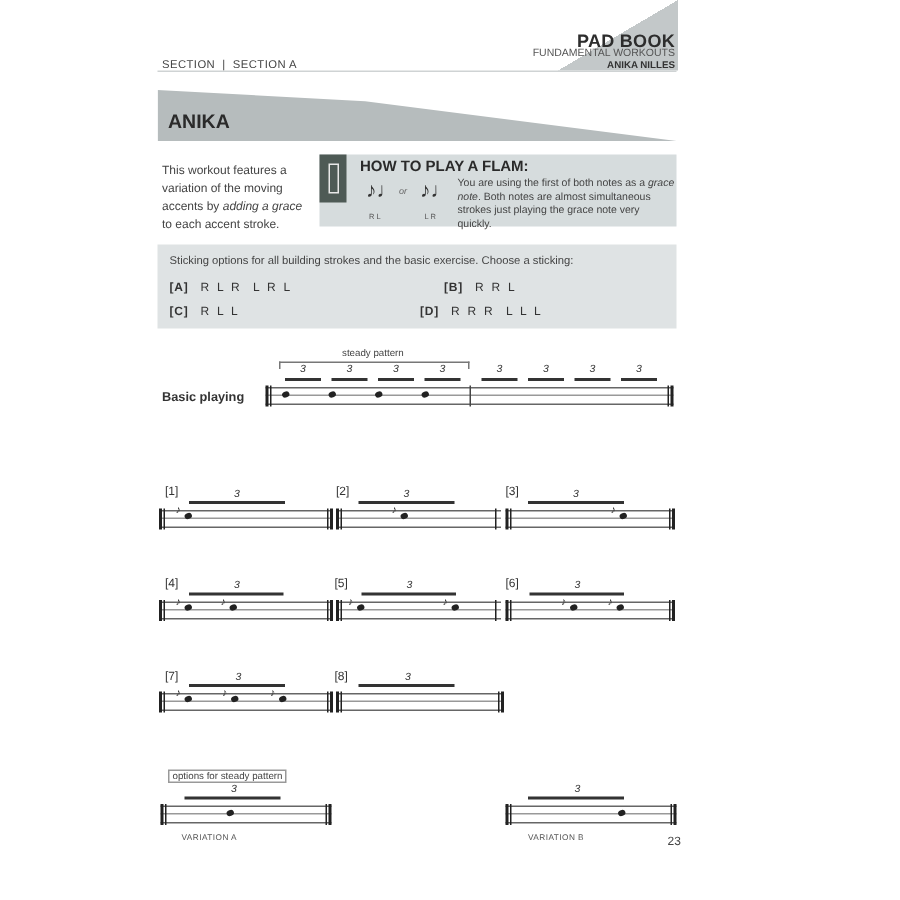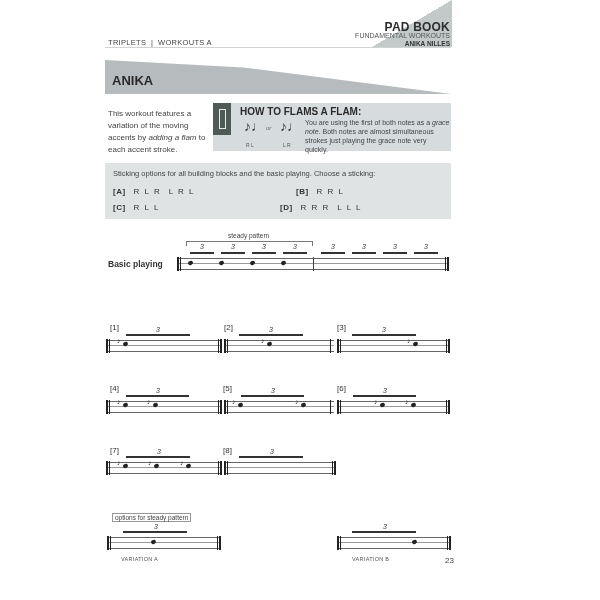--- a/index.html
+++ b/index.html
@@ -41,45 +41,45 @@
   .steady-label { position:absolute; left:228px; top:232px; font-size:6.5px; color:#444; }
   .bracket { position:absolute; left:186px; top:241px; width:125px; height:4px; border:1px solid #777; border-bottom:none; }
   .opt-label { position:absolute; left:112px; top:513px; font-size:6.5px; color:#444; border:1px solid #999; padding:0 2px; }
   .var-label { position:absolute; font-size:5.5px; color:#555; letter-spacing:0.3px; }
   .pagenum { position:absolute; left:445px; top:556px; font-size:8px; color:#444; }
 </style>
 </head>
 <body>
 
 <div class="corner"></div>
-<div class="sec-label" style="white-space:pre;">TRIPLETS  |  WORKOUTS A</div>
+<div class="sec-label" style="white-space:pre;">SECTION  |  SECTION A</div>
 <div class="pb-title">PAD BOOK</div>
 <div class="pb-sub">FUNDAMENTAL WORKOUTS</div>
 <div class="pb-author">ANIKA NILLES</div>
 <div class="hr-top"></div>
 
 <div class="flams-banner2"></div>
 <div class="flams-title">ANIKA</div>
 
-<div class="intro">This workout features a variation of the moving accents by <i>adding a flam</i> to each accent stroke.</div>
+<div class="intro">This workout features a variation of the moving accents by <i>adding a grace</i> to each accent stroke.</div>
 
 <div class="howbox"></div>
 <div class="howicon">
     <div class="howicon-inner"></div>
   </div>
-<div class="howtitle">HOW TO FLAMS A FLAM:</div>
+<div class="howtitle">HOW TO PLAY A FLAM:</div>
 <div class="flamglyph" style="left:244px;top:118px;">♪♩</div>
 <div class="flamsub" style="left:246px;top:142px;">R L</div>
 <div class="orlabel" style="left:266px;top:125px;">or</div>
 <div class="flamglyph" style="left:280px;top:118px;">♪♩</div>
 <div class="flamsub" style="left:283px;top:142px;">L R</div>
 <div class="howtext">You are using the first of both notes as a <i>grace note</i>. Both notes are almost simultaneous strokes just playing the grace note very quickly.</div>
 
 <div class="stickbox"></div>
-<div class="stickintro">Sticking options for all building blocks and the basic playing. Choose a sticking:</div>
+<div class="stickintro">Sticking options for all building strokes and the basic exercise. Choose a sticking:</div>
 <div class="stickrow" style="left:113px;top:187px;"><b>[A]</b><span style="white-space:pre;">R L R  L R L</span></div>
 <div class="stickrow" style="left:296px;top:187px;"><b>[B]</b><span style="white-space:pre;">R R L</span></div>
 <div class="stickrow" style="left:113px;top:203px;"><b>[C]</b><span style="white-space:pre;">R L L</span></div>
 <div class="stickrow" style="left:280px;top:203px;"><b>[D]</b><span style="white-space:pre;">R R R  L L L</span></div>
 
 <div class="steady-label">steady pattern</div>
 <div class="bracket"></div>
 <div class="basic-label">Basic playing</div>
 <div class="staff" style="left:177px;top:258px;width:272px;">
   <div class="bar-l"></div>

